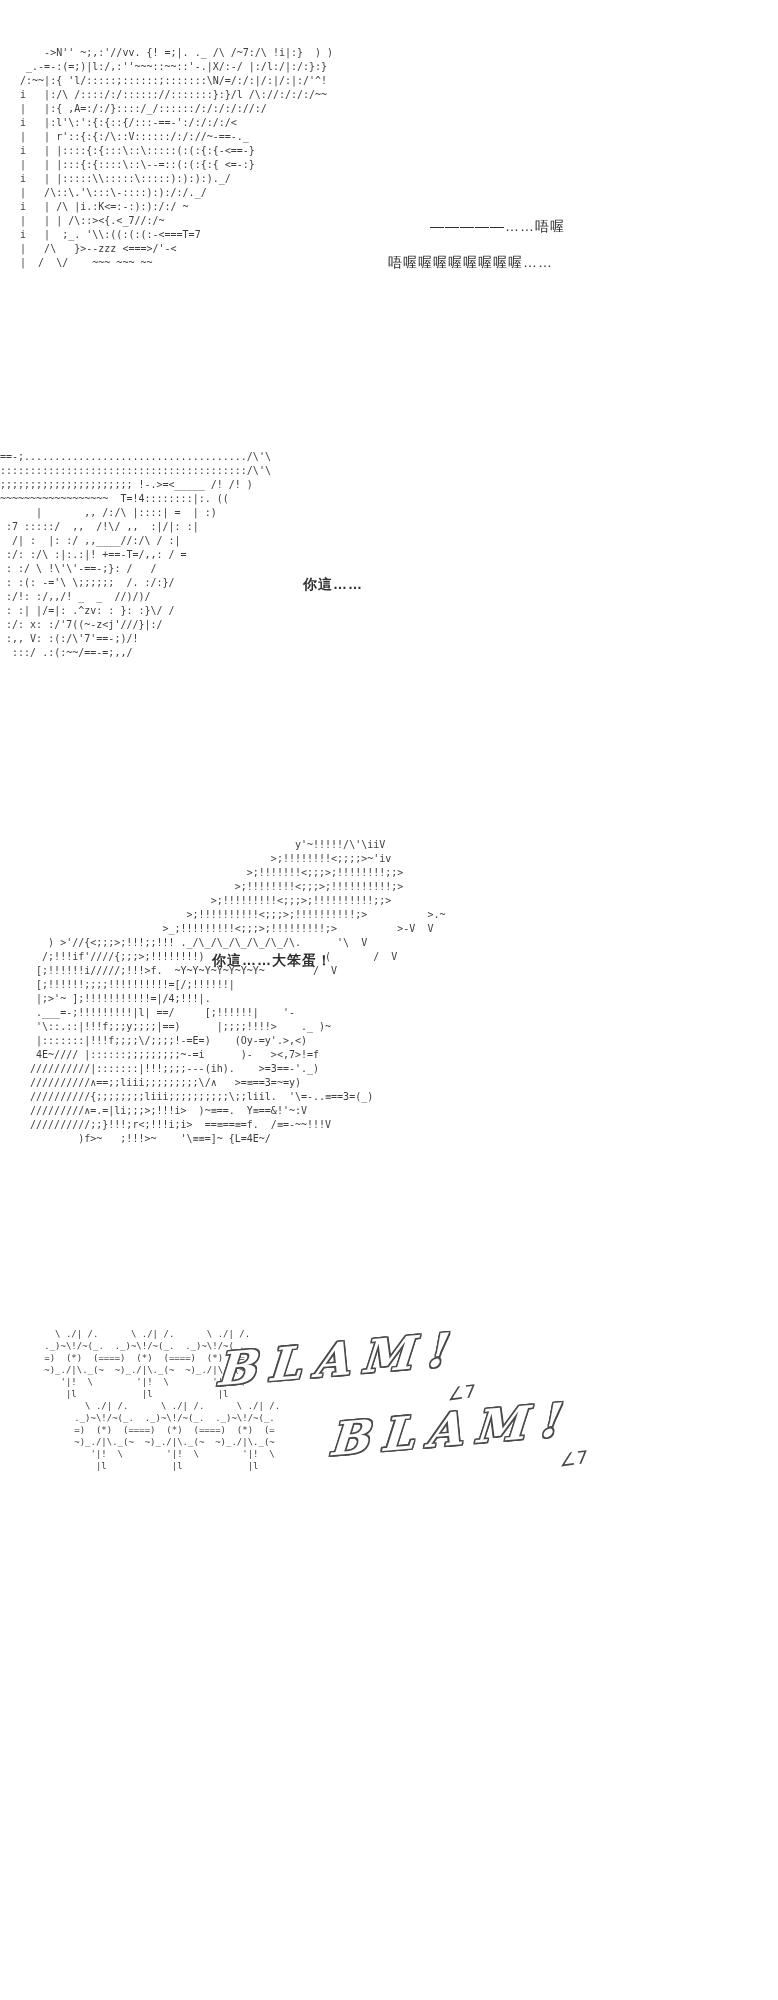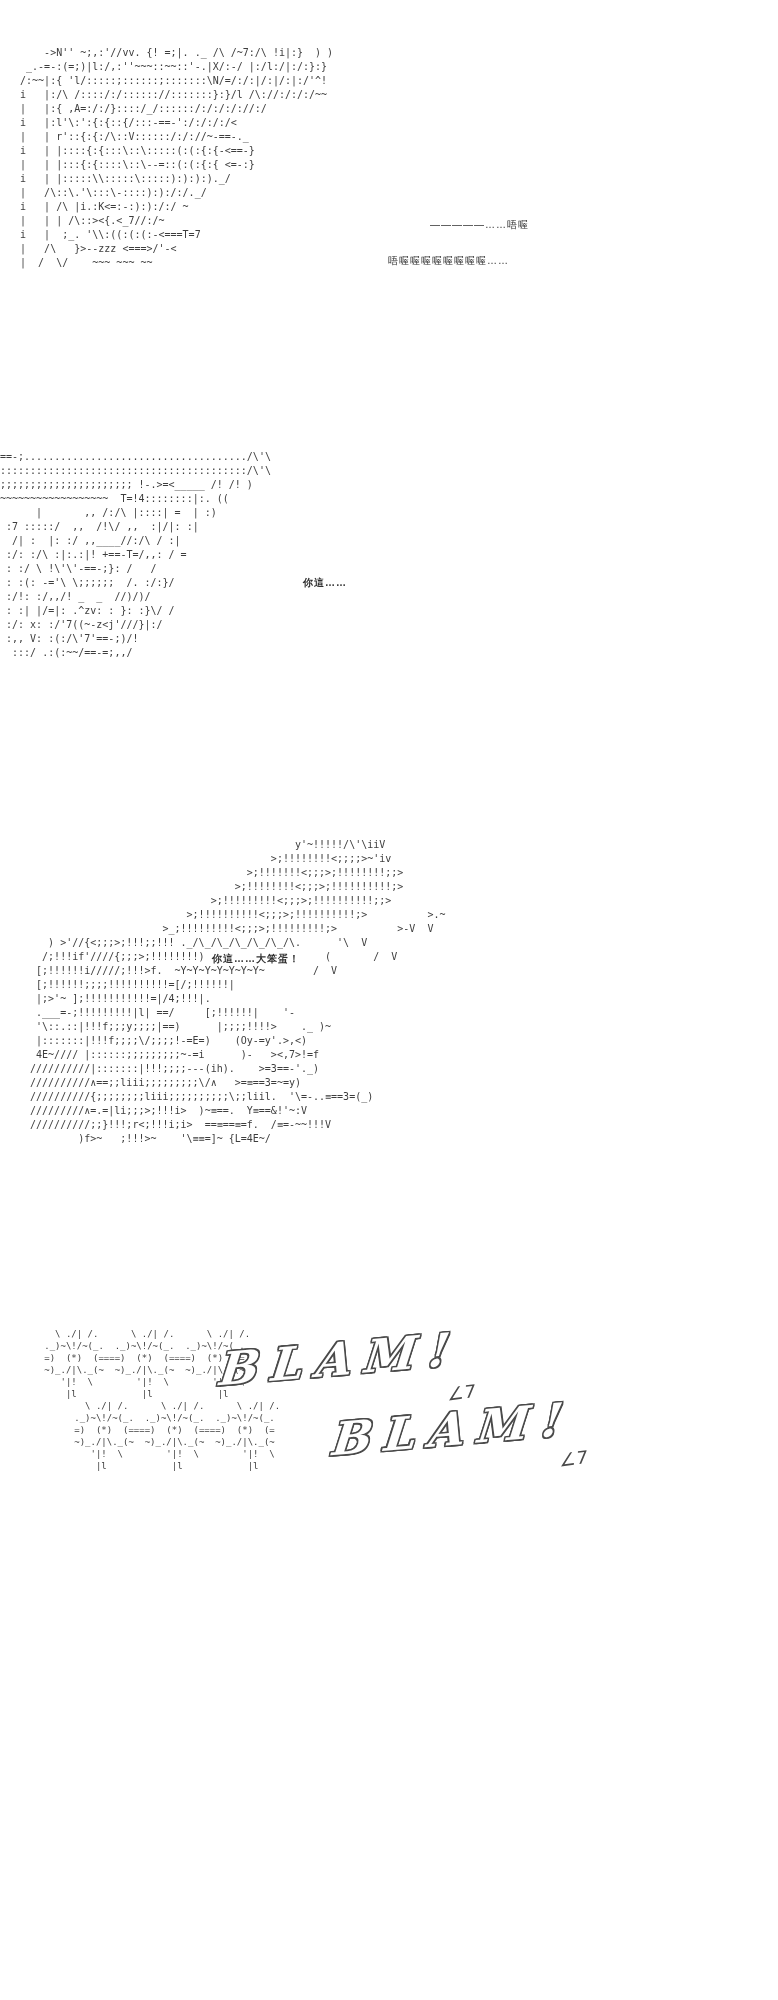--- a/index.html
+++ b/index.html
@@ -13,21 +13,21 @@
     position:absolute;
     font-family:"DejaVu Sans Mono", monospace;
     font-size:10px; line-height:14px;
     color:#3d3d3d;
     white-space:pre;
     letter-spacing:0;
   }
   .art.small { font-size:9px; line-height:12px; }
   .say {
     position:absolute;
-    font-size:10px; color:#2e2e2e;
+    font-size:14px; color:#2e2e2e;
     white-space:nowrap; letter-spacing:1px;
     font-family:"Liberation Sans", sans-serif;
   }
   .blam {
     position:absolute;
     font-family:"DejaVu Serif", serif;
     font-style:italic; font-weight:bold;
     font-size:46px; letter-spacing:12px;
     color:#ffffff;
     text-shadow:

